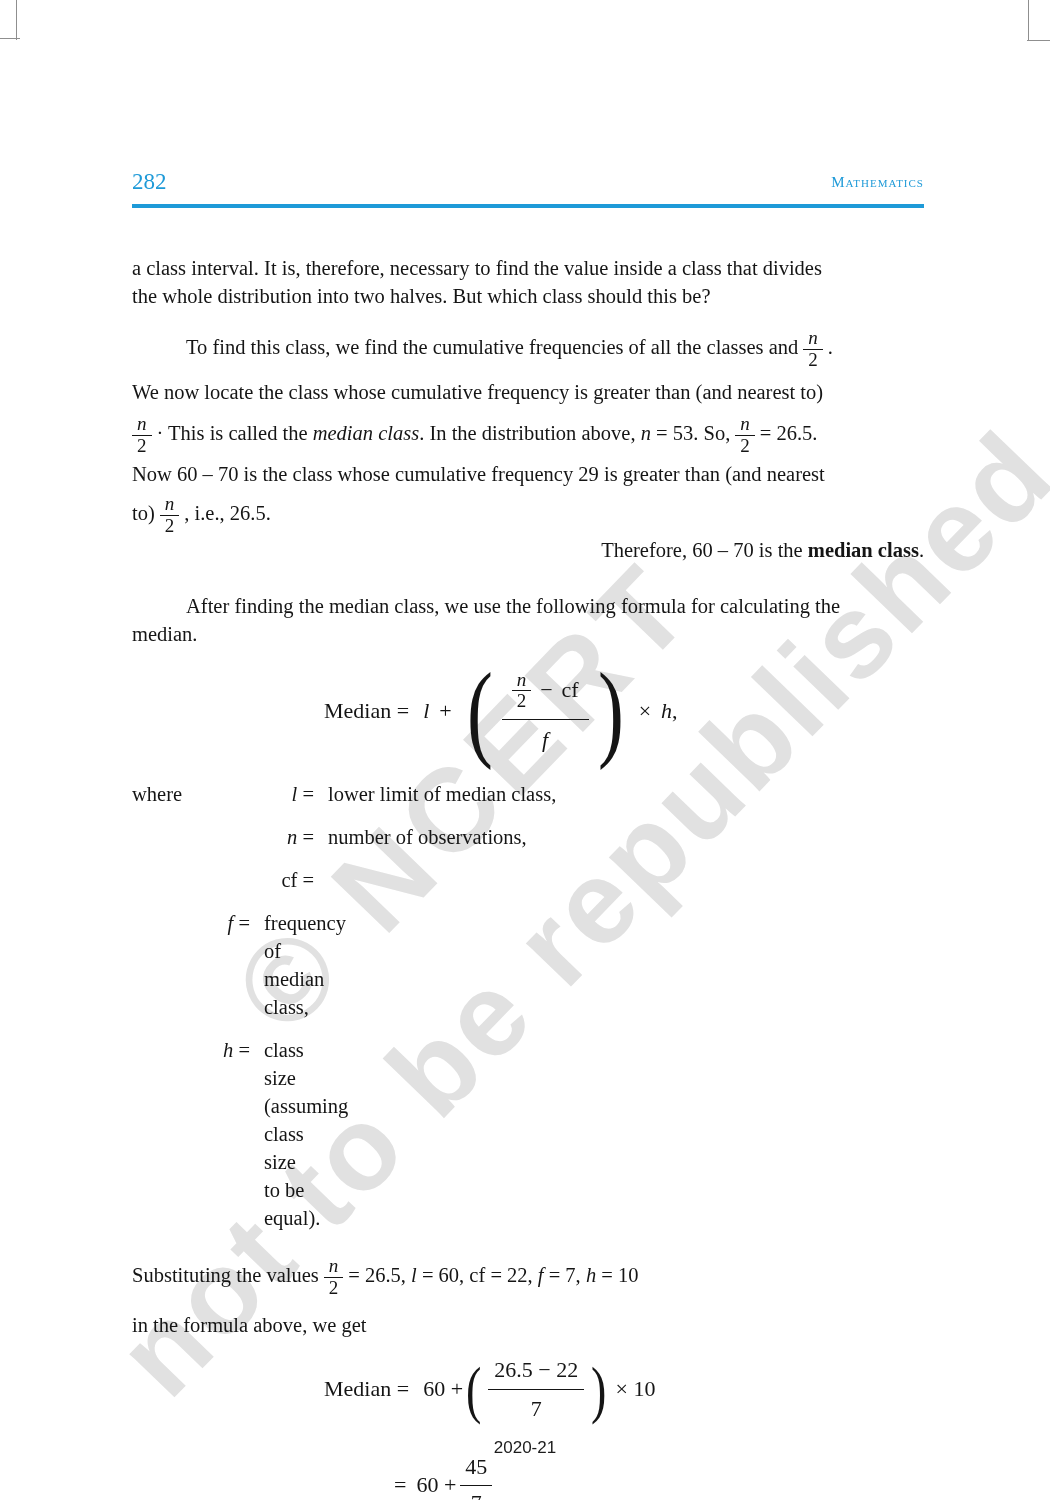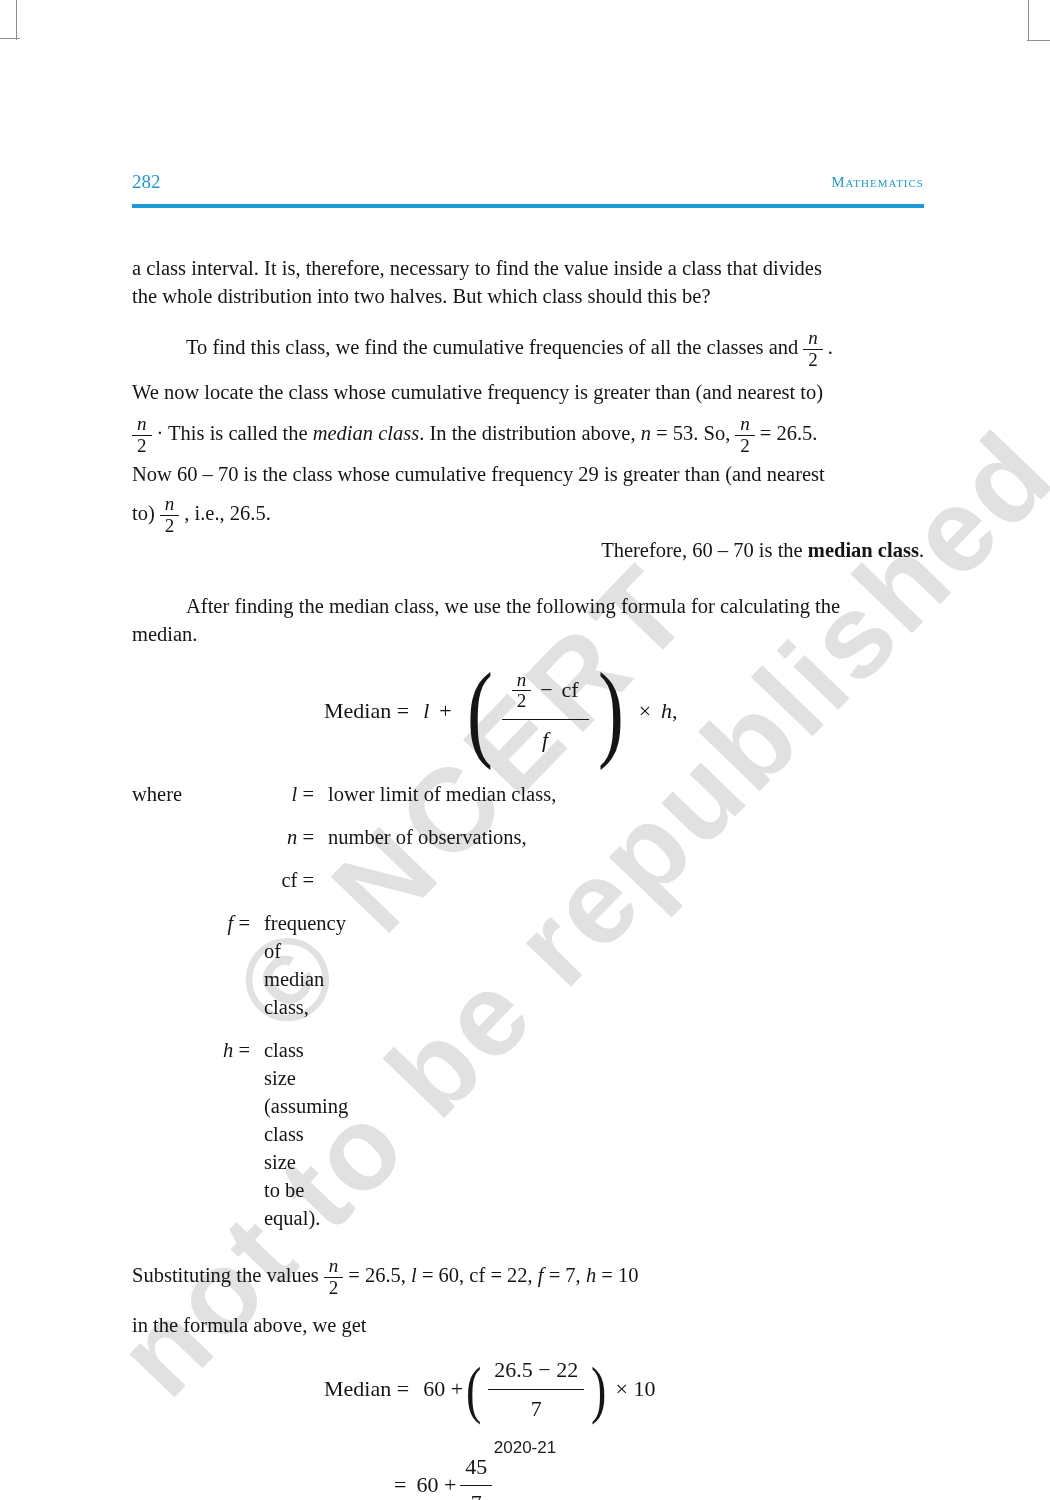--- a/index.html
+++ b/index.html
@@ -20,21 +20,21 @@
     font-family:"Liberation Sans", sans-serif;font-weight:bold;
     font-size:118px;line-height:1.42;letter-spacing:4px;color:#dcdcdc;opacity:0.85;}
   .watermark .wm1{letter-spacing:10px;}
 
   .content{position:absolute;left:132px;top:168px;width:792px;z-index:1;
     font-size:20.5px;line-height:28px;}
 
   
   .hdr{display:flex;justify-content:space-between;align-items:flex-end;
        border-bottom:4px solid #1e9ad8;padding-bottom:8px;color:#1e9ad8;}
-  .hdr .pageno{font-size:19px;}
+  .hdr .pageno{font-size:23px;}
   .hdr .title{font-size:15px;font-variant:small-caps;letter-spacing:1px;}
 
   p,.pline{margin:0;}
   .indent{padding-left:54px;}
 
   i.v{font-style:italic;}
   b.strong{font-weight:bold;}
 
   
   .ifrac{display:inline-flex;flex-direction:column;align-items:center;

